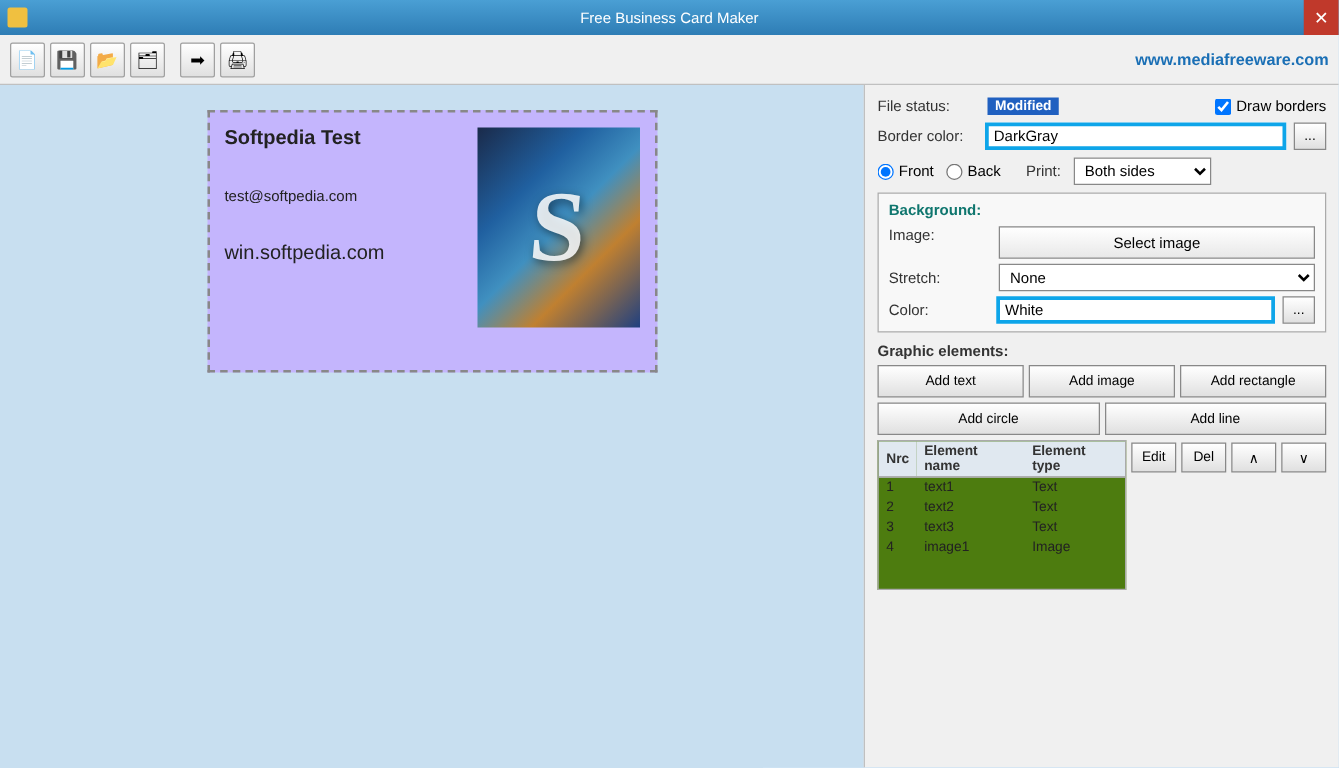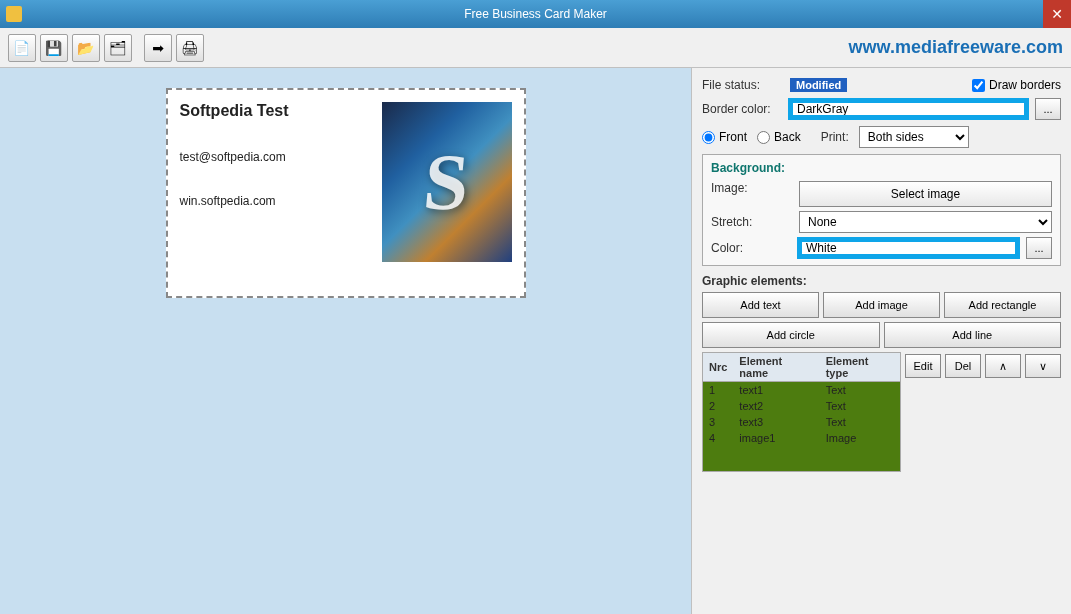--- a/index.html
+++ b/index.html
@@ -57,21 +57,21 @@
       align-items: center;
       justify-content: center;
       cursor: pointer;
       border-radius: 2px;
       font-size: 14px;
     }
     .toolbar-sep { width: 4px; }
     .website-link {
       margin-left: auto;
       color: #1a6fb5;
-      font-size: 18px;
+      font-size: 13px;
       font-weight: bold;
       text-decoration: none;
     }
 
     .main-content {
       display: flex;
       height: calc(614px - 28px - 40px);
     }
 
     
@@ -80,38 +80,38 @@
       background: #c8dff0;
       padding: 16px;
       display: flex;
       align-items: flex-start;
       justify-content: center;
       padding-top: 20px;
     }
     .card-canvas {
       width: 360px;
       height: 210px;
-      background: #ffffff;
+      background: #c4b5fd;
       border: 2px dashed #888;
       position: relative;
       padding: 12px;
     }
     .card-text-name {
       font-size: 16px;
       font-weight: bold;
       color: #222;
       margin-bottom: 30px;
     }
     .card-text-email {
       font-size: 12px;
       color: #222;
       margin-bottom: 30px;
     }
     .card-text-website {
-      font-size: 12px;
+      font-size: 16px;
       color: #222;
     }
     .card-image {
       position: absolute;
       right: 12px;
       top: 12px;
       width: 130px;
       height: 160px;
       background: linear-gradient(135deg, #1a2a4a 0%, #2060a0 30%, #4090c0 50%, #c08030 70%, #204080 100%);
       display: flex;
@@ -154,21 +154,21 @@
       height: 22px;
       border: 1px solid #888;
       background: white;
       padding: 0 4px;
       font-size: 12px;
       appearance: auto;
     }
     .form-input {
       flex: 1;
       height: 22px;
-      border: 5px solid #0ea5e9;
+      border: 3px solid #0ea5e9;
       background: white;
       padding: 0 4px;
       font-size: 12px;
     }
 
     .file-status-row {
       display: flex;
       align-items: center;
       gap: 8px;
     }

